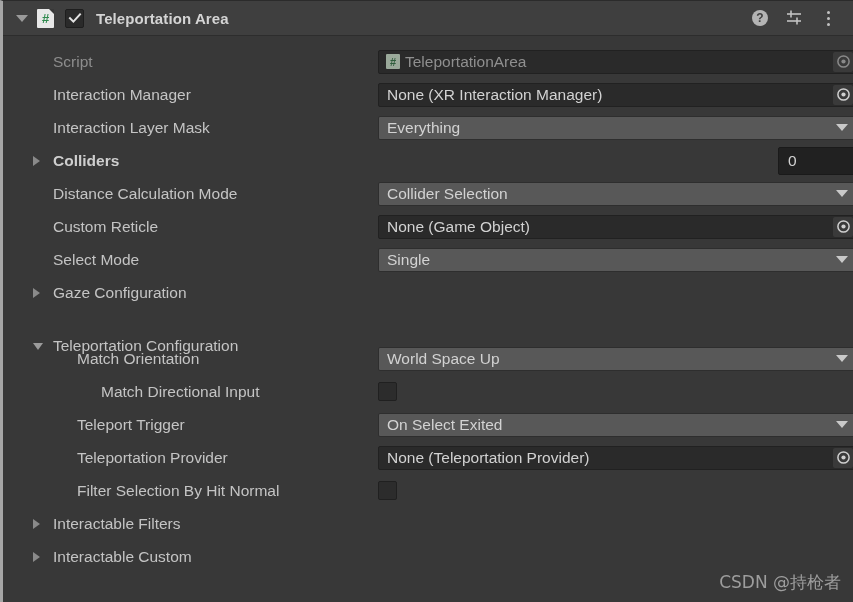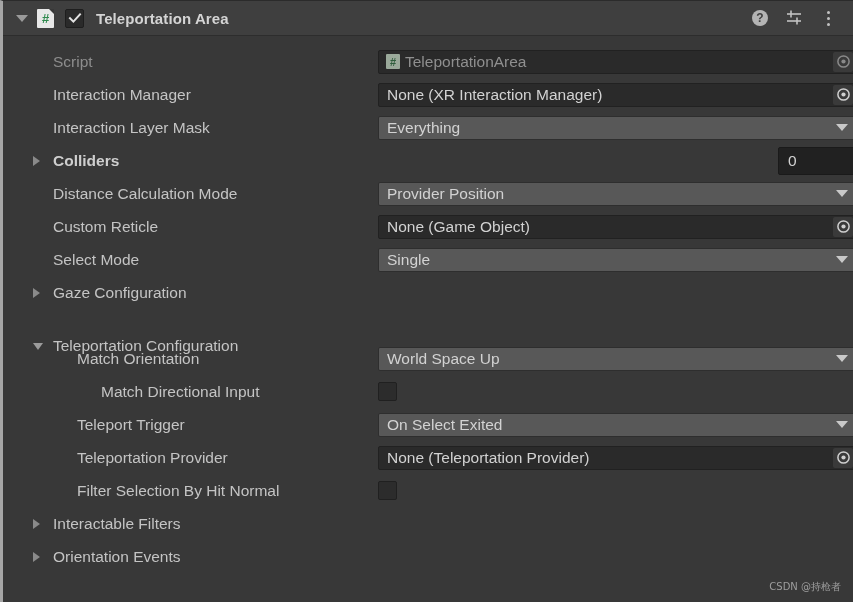--- a/index.html
+++ b/index.html
@@ -258,21 +258,21 @@
     border-radius: 2px;
     box-sizing: border-box;
   }
 
   
   .watermark {
     position: absolute;
     right: 12px;
     bottom: 8px;
     color: #9d9d9d;
-    font-size: 10px;
+    font-size: 17px;
     font-family: "DejaVu Sans", sans-serif;
   }
 </style>
 </head>
 <body>
 
 <div id="inspector">
 
   <div class="comp-header">
     <div class="hdr-foldout">
@@ -345,21 +345,21 @@
       <div class="row" style="top: 108px;">
         <div class="foldout-arrow fold-r"></div>
         <div class="label bold" style="position: absolute; left: 40px;">Colliders</div>
         <div class="numfield">
           <span>0</span>
         </div>
       </div>
       <div class="row" style="top: 141px; padding-left: 14px;">
         <div class="label" style="position: absolute; left: 40px;">Distance Calculation Mode</div>
         <div class="field dropdown">
-          <span class="field-text">Provider Position</span>
+          <span class="field-text">Collider Selection</span>
           <div class="chev"></div>
         </div>
       </div>
       <div class="row" style="top: 174px;">
         <div class="label" style="position: absolute; left: 40px;">Custom Reticle</div>
         <div class="field objfield">
           <span class="field-text">None (Game Object)</span>
           <div class="picker">
             <svg width="15" height="15" viewBox="0 0 15 15">
               <circle cx="7.5" cy="7.5" r="5.6" fill="none" stroke="#cfcfcf" stroke-width="1.5"></circle>
@@ -416,18 +416,18 @@
       <div class="row" style="top: 438px;">
         <div class="label" style="position: absolute; left: 64px;">Filter Selection By Hit Normal</div>
         <div class="checkbox" style="top: 7px;"></div>
       </div>
       <div class="row" style="top: 471px;">
         <div class="foldout-arrow fold-r"></div>
         <div class="label" style="position: absolute; left: 40px;">Interactable Filters</div>
       </div>
       <div class="row" style="top: 504px;">
         <div class="foldout-arrow fold-r"></div>
-        <div class="label" style="position: absolute; left: 40px;">Orientation Events</div>
+        <div class="label" style="position: absolute; left: 40px;">Interactable Custom</div>
       </div>
     </div>
 
   <div class="watermark">CSDN @持枪者</div>
 </div>
 
 </body></html>

